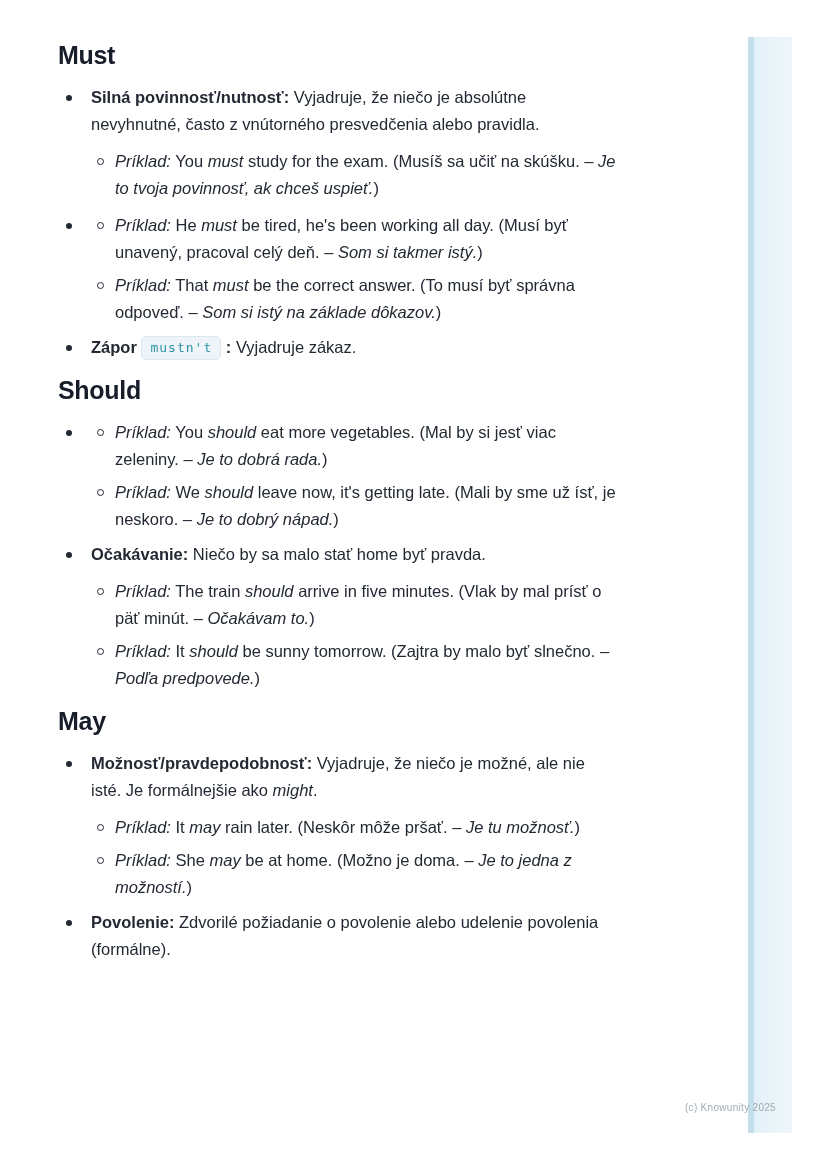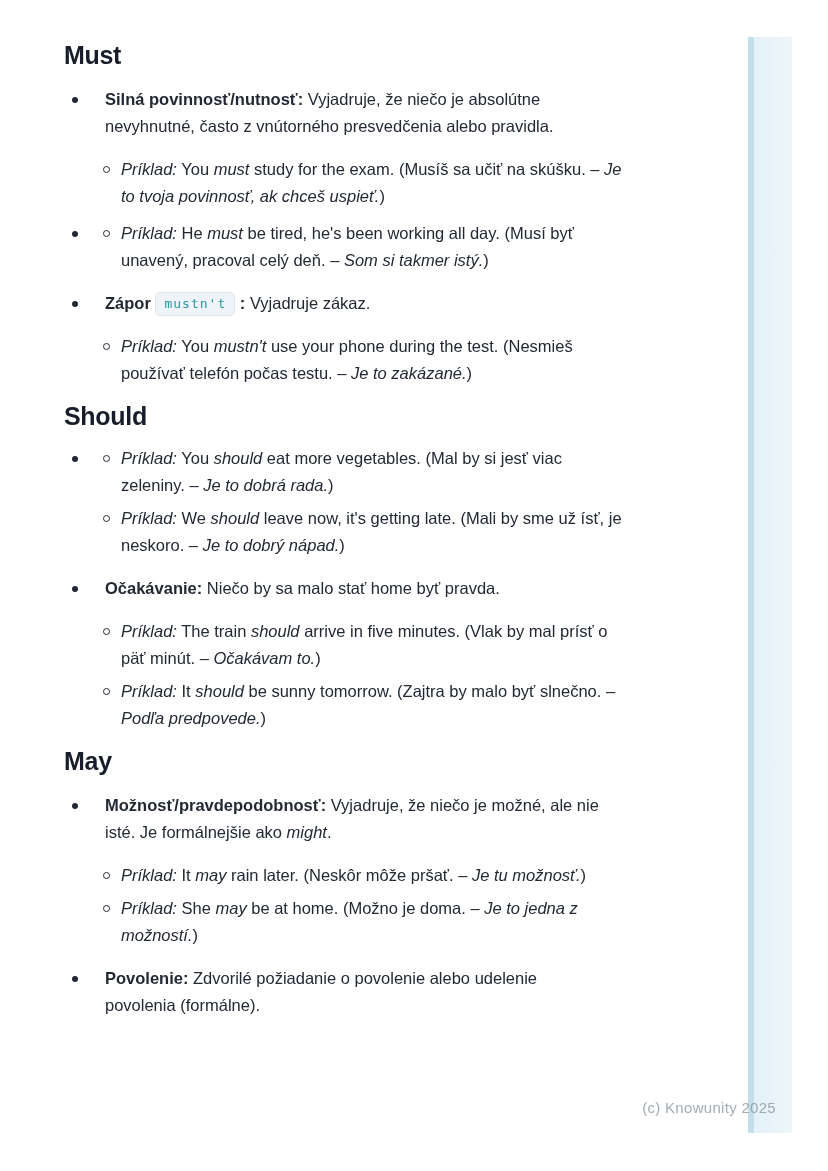--- a/index.html
+++ b/index.html
@@ -3,32 +3,32 @@
 <meta charset="utf-8">
 <style>
   html,body { margin:0; padding:0; }
   body {
     width:828px; height:1171px; position:relative; overflow:hidden;
     background:#ffffff;
     font-family:"Liberation Sans","DejaVu Sans",sans-serif;
     font-size:16.5px; line-height:27px; color:#232933;
     -webkit-font-smoothing:antialiased;
   }
-  #content { position:absolute; left:64px; top:40px; width:562px; }
+  #content { position:absolute; left:58px; top:40px; width:562px; }
   h2.section-heading {
     font-size:25px; line-height:30px; font-weight:700;
     letter-spacing:-0.3px; color:#171d29; margin:14px 0 14px 0;
   }
   h2.section-heading:first-child { margin-top:0; }
   .item { position:relative; padding-left:25px; margin-bottom:4px; }
   .item > .disc-marker {
     position:absolute; left:8px; top:10.5px; width:6px; height:6px;
     border-radius:50%; background:#232933;
   }
-  .lead { margin:16px; }
+  .lead { margin:8px; }
   .examples { margin-top:10px; }
   .example { position:relative; padding-left:32px; margin:0; }
   .example + .example { margin-top:6px; }
   .example > .circle-marker {
     position:absolute; left:14px; top:10px; width:5px; height:5px;
     border:1.6px solid #232933; border-radius:50%; background:transparent;
   }
   .seg-b { font-weight:700; }
   .seg-i { font-style:italic; }
   .code-chip {
@@ -36,21 +36,21 @@
     font-size:13px; line-height:17px; letter-spacing:1px;
     color:#2e95a9; background:#eef4f7; border:1px solid #dde8ee;
     border-radius:5px; padding:2px 8px 3px 8px; vertical-align:1px;
   }
   .page-edge-preview {
     position:absolute; left:748px; top:37px; width:44px; height:1096px;
     background:linear-gradient(90deg,#c3dfeb 0px,#c3dfeb 6px,#e4f1f8 6px,#eef6fa 44px);
   }
   .watermark {
     position:absolute; top:1100px; right:52px;
-    font-size:15px; line-height:16px; color:rgba(144,156,164,0.85);
+    font-size:10px; line-height:16px; color:rgba(144,156,164,0.85);
     letter-spacing:0.3px; z-index:2;
   }
 </style>
 </head>
 <body>
 
 <div id="page">
   <main id="content">
       <h2 class="section-heading">Must</h2>
       <div class="section-list">
@@ -58,28 +58,26 @@
           <span class="disc-marker"></span>
           <p class="lead"><span class="seg-b">Silná povinnosť/nutnosť:</span><span> Vyjadruje, že niečo je absolútne nevyhnutné, často z vnútorného presvedčenia alebo pravidla.</span></p>
           <div class="examples">
             <div class="example"><span class="circle-marker"></span><span class="seg-i">Príklad:</span><span> You </span><span class="seg-i">must</span><span> study for the exam. (Musíš sa učiť na skúšku. – </span><span class="seg-i">Je to tvoja povinnosť, ak chceš uspieť.</span><span>)</span></div>
           </div>
         </div>
         <div class="item">
           <span class="disc-marker"></span>
           <div class="examples">
             <div class="example"><span class="circle-marker"></span><span class="seg-i">Príklad:</span><span> He </span><span class="seg-i">must</span><span> be tired, he's been working all day. (Musí byť unavený, pracoval celý deň. – </span><span class="seg-i">Som si takmer istý.</span><span>)</span></div>
+            <div class="example"><span class="circle-marker"></span><span class="seg-i">Príklad:</span><span> That </span><span class="seg-i">must</span><span> be the correct answer. (To musí byť správna odpoveď. – </span><span class="seg-i">Som si istý na základe dôkazov.</span><span>)</span></div>
           </div>
         </div>
         <div class="item">
           <span class="disc-marker"></span>
           <p class="lead"><span class="seg-b">Zápor</span><span> </span><span class="code-chip">mustn't</span><span> </span><span class="seg-b">:</span><span> Vyjadruje zákaz.</span></p>
-          <div class="examples">
-            <div class="example"><span class="circle-marker"></span><span class="seg-i">Príklad:</span><span> You </span><span class="seg-i">mustn't</span><span> use your phone during the test. (Nesmieš používať telefón počas testu. – </span><span class="seg-i">Je to zakázané.</span><span>)</span></div>
-          </div>
         </div>
       </div>
       <h2 class="section-heading">Should</h2>
       <div class="section-list">
         <div class="item">
           <span class="disc-marker"></span>
           <div class="examples">
             <div class="example"><span class="circle-marker"></span><span class="seg-i">Príklad:</span><span> You </span><span class="seg-i">should</span><span> eat more vegetables. (Mal by si jesť viac zeleniny. – </span><span class="seg-i">Je to dobrá rada.</span><span>)</span></div>
             <div class="example"><span class="circle-marker"></span><span class="seg-i">Príklad:</span><span> We </span><span class="seg-i">should</span><span> leave now, it's getting late. (Mali by sme už ísť, je neskoro. – </span><span class="seg-i">Je to dobrý nápad.</span><span>)</span></div>
           </div>

